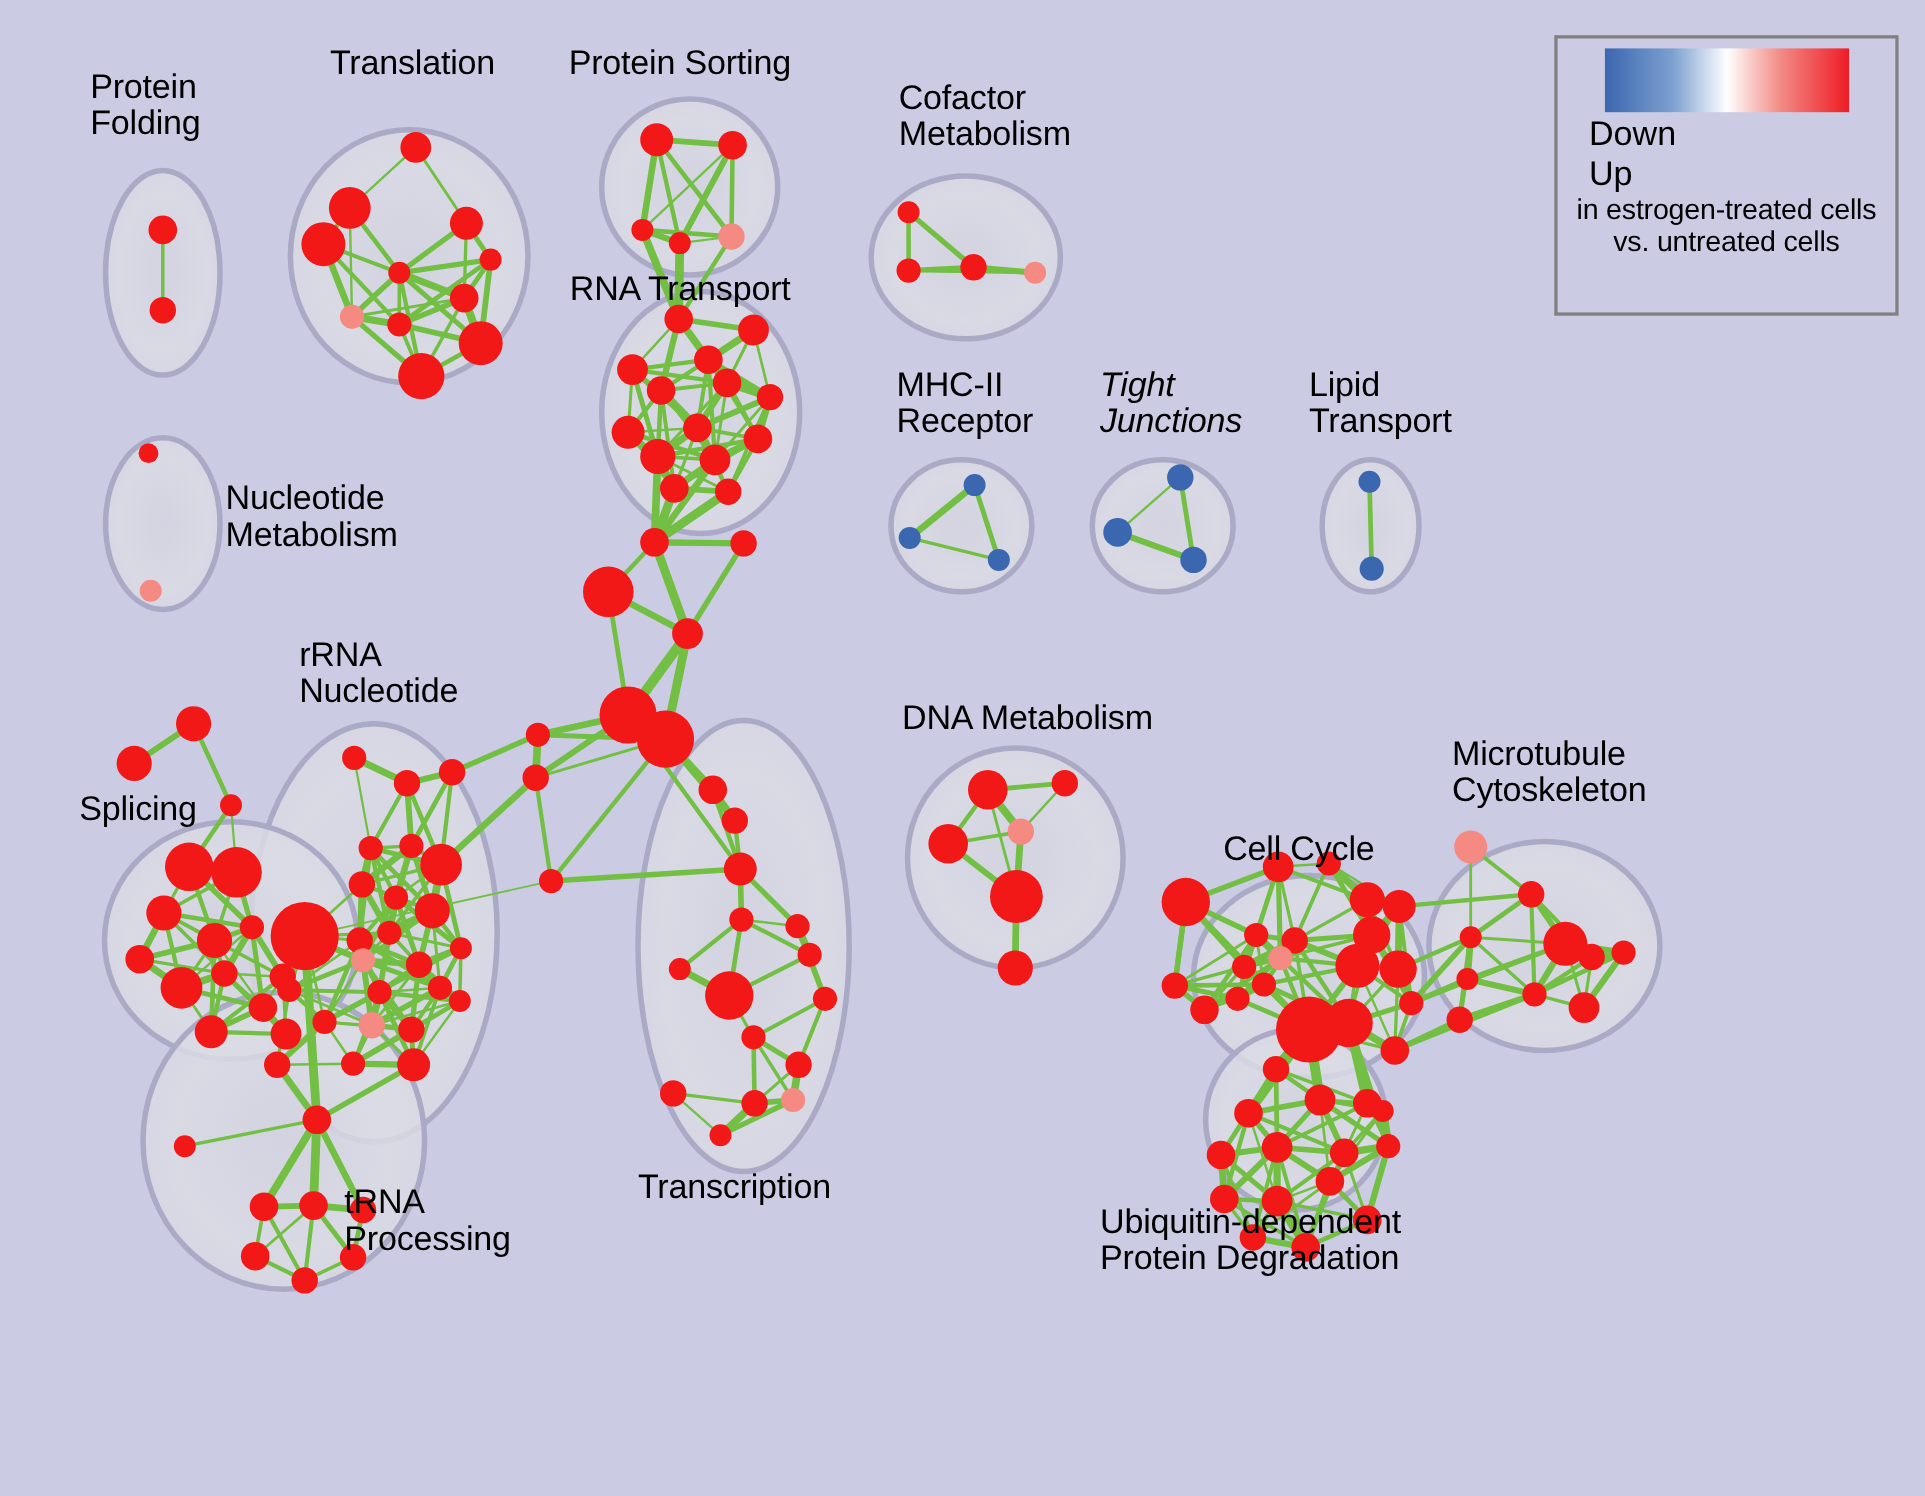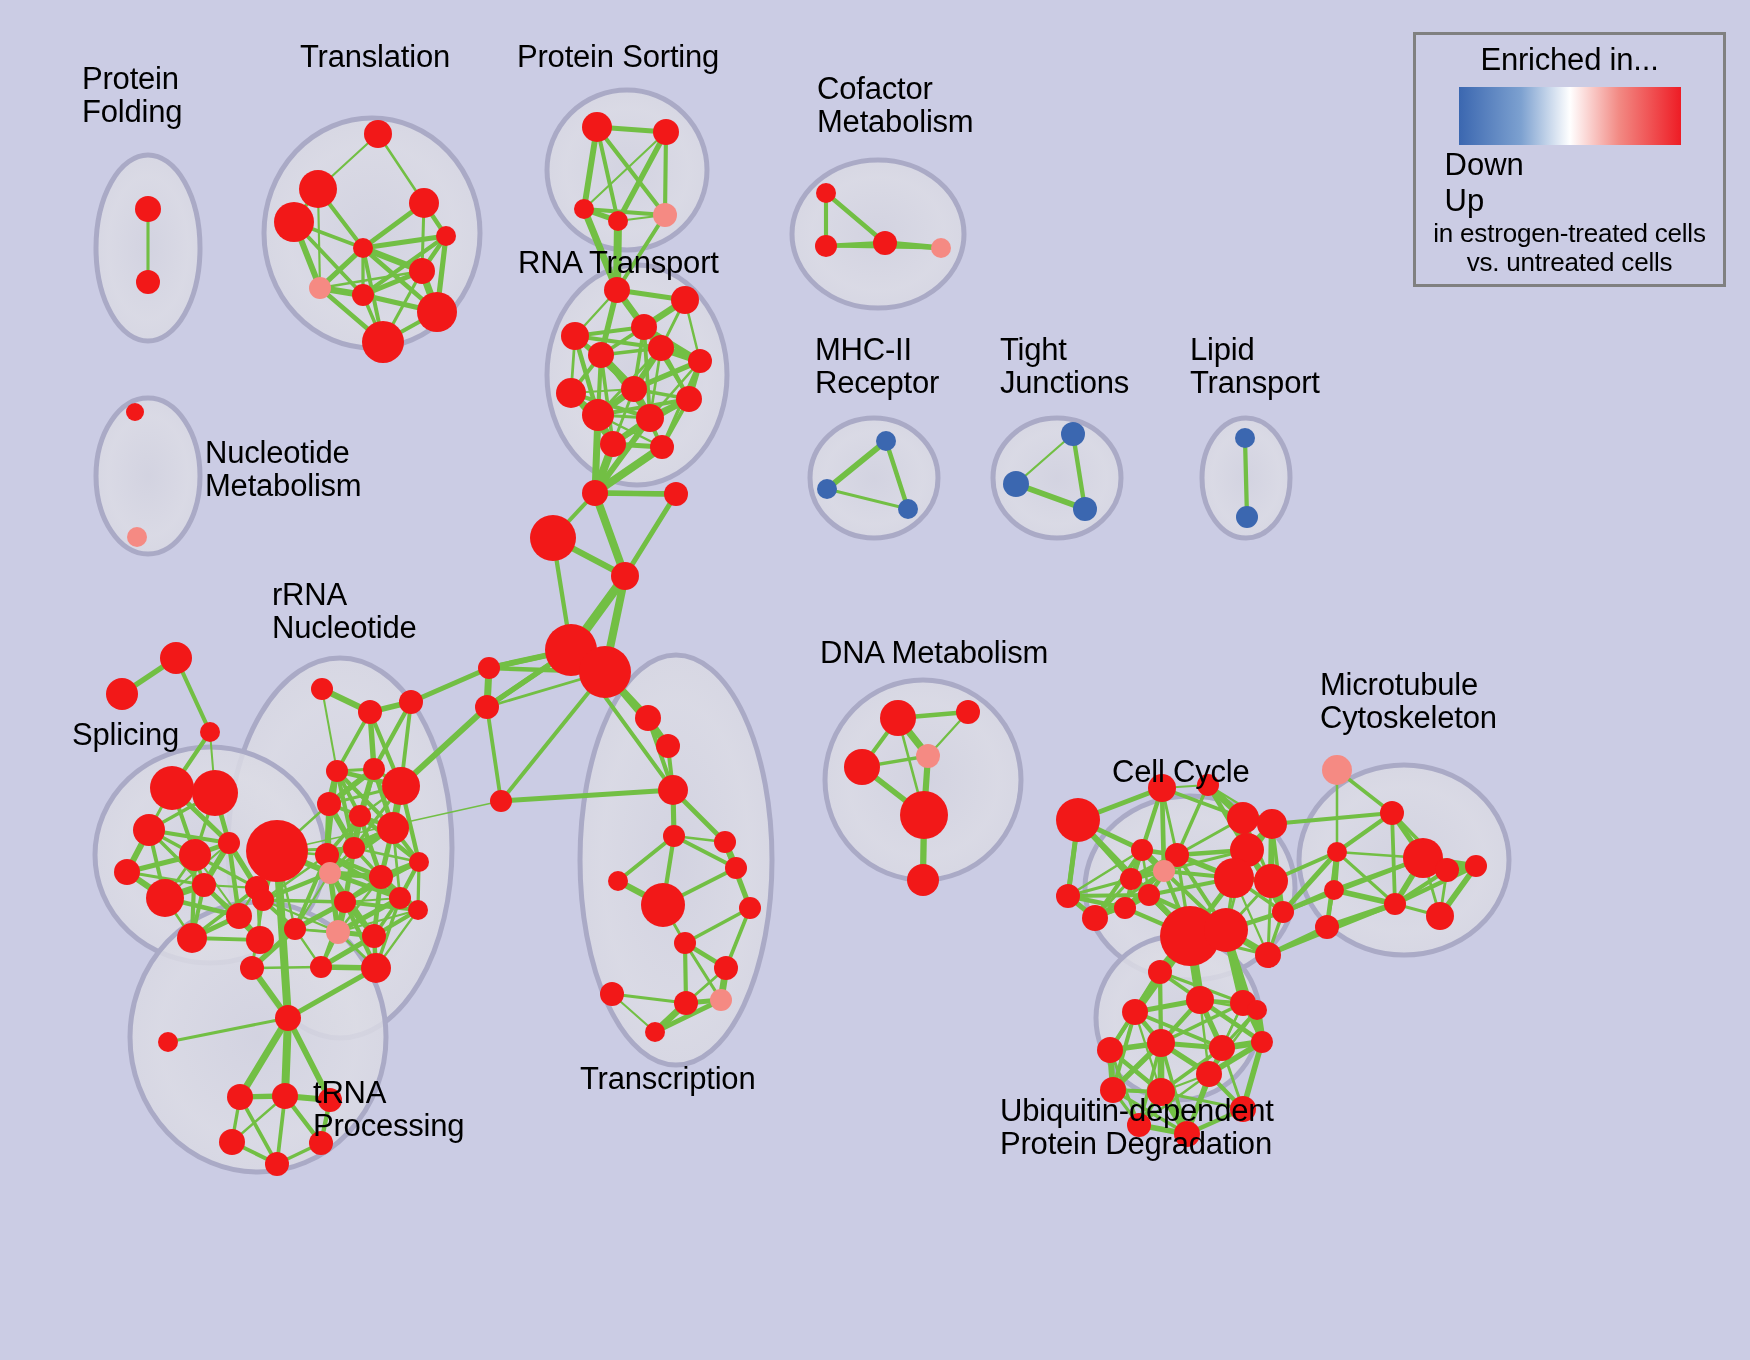--- a/index.html
+++ b/index.html
@@ -812,40 +812,39 @@
 Folding</div>
       <div class="cluster-label" style="left: 300px; top: 40px; text-align: right;">Translation</div>
       <div class="cluster-label" style="left: 517px; top: 40px;">Protein Sorting</div>
       <div class="cluster-label" style="left: 518px; top: 246px; text-align: center;">RNA Transport</div>
       <div class="cluster-label" style="left: 817px; top: 72px;">Cofactor
 Metabolism</div>
       <div class="cluster-label" style="left: 205px; top: 436px;">Nucleotide
 Metabolism</div>
       <div class="cluster-label" style="left: 815px; top: 333px;">MHC-II
 Receptor</div>
-      <div class="cluster-label" style="left: 1000px; top: 333px;">Tight
+      <div class="cluster-label" style="left: 1000px; top: 333px; font-style: italic;">Tight
 Junctions</div>
       <div class="cluster-label" style="left: 1190px; top: 333px;">Lipid
 Transport</div>
       <div class="cluster-label" style="left: 272px; top: 578px;">rRNA
 Nucleotide</div>
       <div class="cluster-label" style="left: 72px; top: 718px;">Splicing</div>
       <div class="cluster-label" style="left: 313px; top: 1076px;">tRNA
 Processing</div>
       <div class="cluster-label" style="left: 580px; top: 1062px;">Transcription</div>
       <div class="cluster-label" style="left: 820px; top: 636px;">DNA Metabolism</div>
       <div class="cluster-label" style="left: 1112px; top: 755px;">Cell Cycle</div>
       <div class="cluster-label" style="left: 1320px; top: 668px;">Microtubule
 Cytoskeleton</div>
       <div class="cluster-label" style="left: 1000px; top: 1094px;">Ubiquitin-dependent
 Protein Degradation</div>
     </div>
 
   <div class="legend-box" id="legend-box" style="left: 1413px; top: 32px; width: 313px; height: 255px; background: rgb(203, 204, 228);">
-    <div class="legend-title">Enriched in...</div>
     <div class="legend-bar" style="background:linear-gradient(to right,#3b67b0 0%,#7da1d0 28%,#ffffff 50%,#f28a84 72%,#ee1c25 100%);"></div>
     <div class="legend-ends">
       <span>Down</span>
       <span>Up</span>
     </div>
     <div class="legend-sub">in estrogen-treated cells</div>
     <div class="legend-sub">vs. untreated cells</div>
   </div>
 </div>
 

